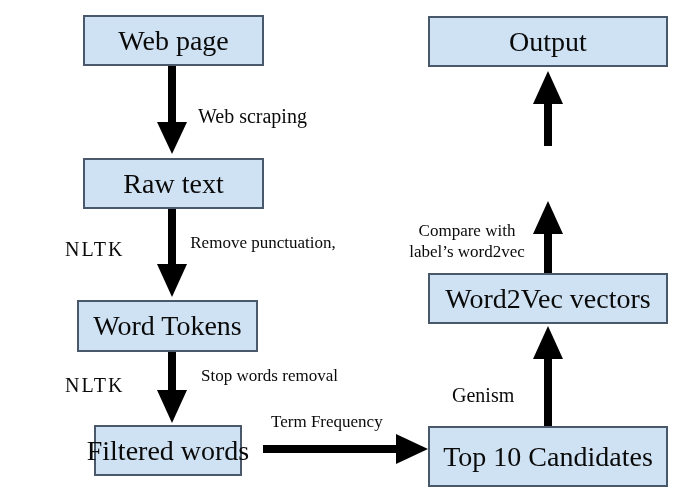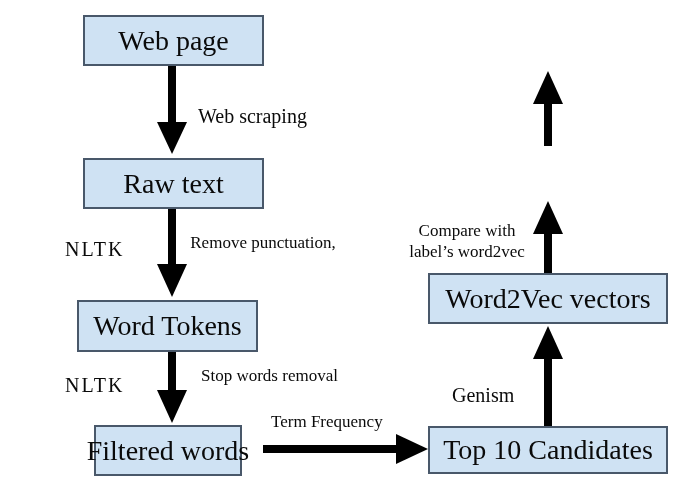--- a/index.html
+++ b/index.html
@@ -76,22 +76,23 @@
       <line x1="548" y1="146" x2="548" y2="102" stroke="#000" stroke-width="8"></line>
       <polygon points="533,104 563,104 548,71" fill="#000"></polygon>
     </g>
   </svg>
 
   <div class="node" style="left:83px;top:15px;width:181px;height:51px">Web page</div>
   <div class="node" style="left:83px;top:158px;width:181px;height:51px">Raw text</div>
   <div class="node" style="left:77px;top:300px;width:181px;height:52px">Word Tokens</div>
   <div class="node" style="left:94px;top:425px;width:148px;height:51px">Filtered words</div>
 
+  <div class="node" style="left:428px;top:16px;width:240px;height:51px">Output</div>
   <div class="node" style="left:428px;top:273px;width:240px;height:51px">Word2Vec vectors</div>
-  <div class="node" style="left:428px;top:426px;width:240px;height:48px">Top 10 Candidates</div>
+  <div class="node" style="left:428px;top:426px;width:240px;height:61px">Top 10 Candidates</div>
 
   <div class="edge-label size-m" style="left:198px;top:104px">Web scraping</div>
 
   <div class="edge-label nltk" style="left:65px;top:237px">NLTK</div>
 
   <div class="edge-label size-s multi" style="left:180px;top:232px;width:166px">
     <div>Remove punctuation,</div>
   </div>
 
   <div class="edge-label nltk" style="left:65px;top:373px">NLTK</div>

